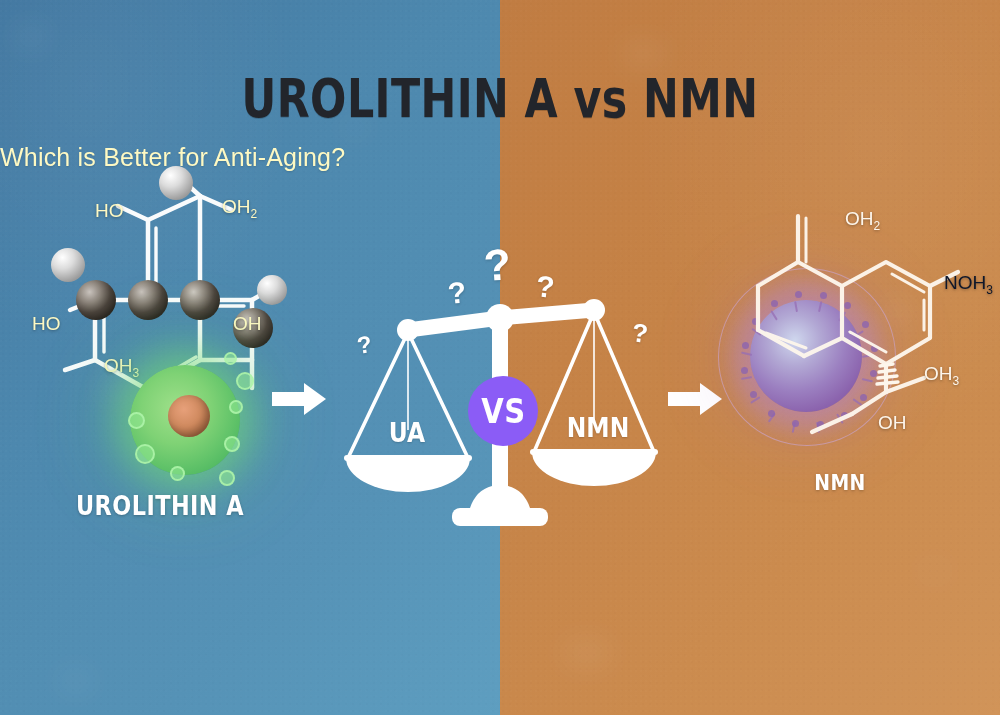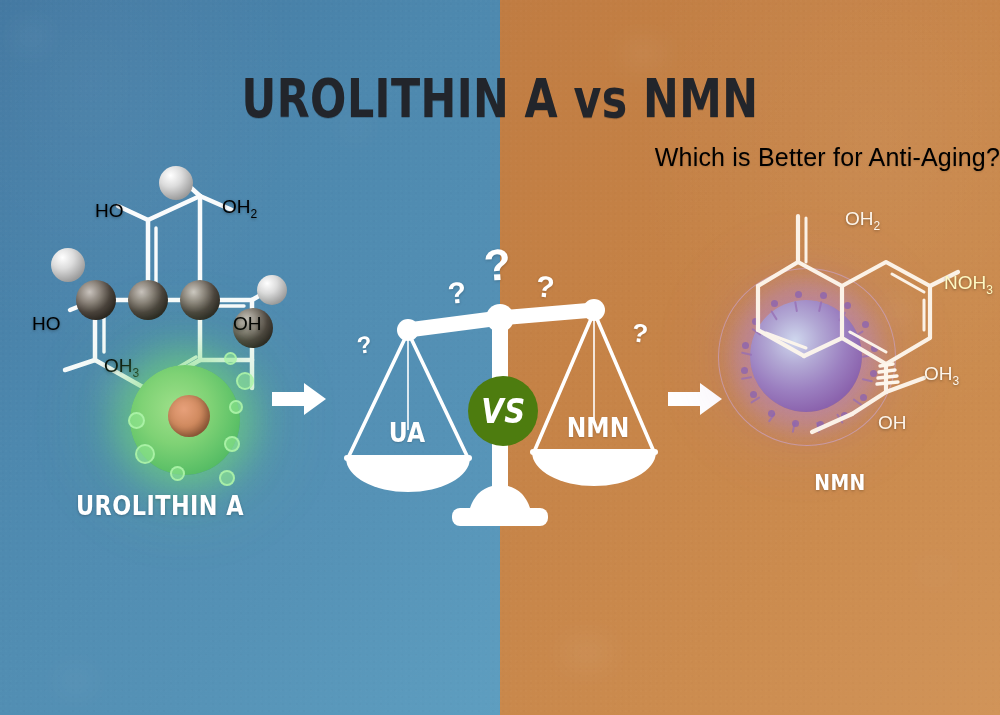--- a/index.html
+++ b/index.html
@@ -31,22 +31,22 @@
   
   #title{
     position:absolute;left:0;right:0;top:72px;text-align:center;
     font-size:54px;line-height:1;letter-spacing:.5px;font-weight:700;
     color:#22252b;
     font-family:"Liberation Sans Narrow","DejaVu Sans Condensed","Liberation Sans",sans-serif;
     transform:scaleX(.88);
     text-shadow:0 1px 0 rgba(0,0,0,.18);
   }
   #subtitle{
-    position:absolute;left:0;right:0;top:143px;text-align:right;
-    font-size:25px;color:#000000;font-weight:400;letter-spacing:.2px;
+    position:absolute;left:0;right:0;top:143px;text-align:left;
+    font-size:25px;color:#fef9c3;font-weight:400;letter-spacing:.2px;
     text-shadow:0 1px 2px rgba(0,0,0,.14);
   }
   #footer-wrap{position:absolute;left:50%;transform:translateX(-50%);top:572px;width:420px;text-align:center;}
   #footer-rule-top,#footer-rule-bottom{height:2px;background:rgba(255,255,255,.62);width:100%;}
   #footer-title{
     font-size:36px;font-weight:700;color:#ffffff;letter-spacing:.5px;
     font-family:"Liberation Sans Narrow","DejaVu Sans Condensed","Liberation Sans",sans-serif;
     transform:scaleX(.9);padding:7px 0 5px;line-height:1;
     text-shadow:0 1px 2px rgba(0,0,0,.16);
   }
@@ -55,21 +55,21 @@
   .cell-label{
     position:absolute;text-align:center;color:#fff;font-weight:700;
     font-family:"Liberation Sans Narrow","DejaVu Sans Condensed","Liberation Sans",sans-serif;
     letter-spacing:.5px;text-shadow:0 1px 3px rgba(0,0,0,.25);
   }
   #label-ua{left:30px;top:490px;width:260px;font-size:27px;transform:scaleX(.92);}
   #label-nmn{left:740px;top:470px;width:200px;font-size:22px;transform:scaleX(.95);}
 
   
   .mol-label{
-    position:absolute;color:#000000;font-size:19px;font-weight:400;
+    position:absolute;color:#fef9c3;font-size:19px;font-weight:400;
     text-shadow:0 1px 3px rgba(0,0,0,.35);white-space:nowrap;
     font-family:"Liberation Sans",sans-serif;
   }
   .mol-label sub{font-size:12px;}
   svg.overlay{position:absolute;top:0;left:0;width:1000px;height:715px;pointer-events:none;}
 
   
   #cell-ua{
     position:absolute;left:130px;top:365px;width:110px;height:110px;border-radius:50%;
     background:radial-gradient(circle at 42% 40%, #9fe08a 0%, #7fd275 38%, #63c46a 62%, #4fb862 80%, rgba(79,184,98,.35) 100%);
@@ -91,21 +91,21 @@
     position:absolute;left:718px;top:268px;width:176px;height:176px;border-radius:50%;
     border:1.5px solid rgba(205,175,230,.55);
     background:radial-gradient(circle, rgba(190,150,215,.30) 0%, rgba(190,150,215,.16) 55%, rgba(190,150,215,0) 72%);
   }
   .spike{position:absolute;background:rgba(150,110,180,.75);border-radius:2px;transform-origin:50% 100%;}
   .spike-dot{position:absolute;width:7px;height:7px;border-radius:50%;background:rgba(140,100,175,.8);}
 
   
   #vs-circle{
     position:absolute;left:468px;top:376px;width:70px;height:70px;border-radius:50%;
-    background:#4d7c0f;display:flex;align-items:center;justify-content:center;font-style:italic;
+    background:#8b5cf6;display:flex;align-items:center;justify-content:center;
   }
   #vs-text{color:#fff;font-size:34px;font-weight:700;letter-spacing:.5px;line-height:1;
     font-family:"Liberation Sans Narrow","DejaVu Sans Condensed","Liberation Sans",sans-serif;transform:scaleX(.95);}
   .pan-label{
     position:absolute;color:#fff;font-weight:700;text-align:center;
     font-family:"Liberation Sans Narrow","DejaVu Sans Condensed","Liberation Sans",sans-serif;
     text-shadow:0 1px 2px rgba(0,0,0,.18);
   }
   #pan-label-ua{left:372px;top:418px;width:70px;font-size:26px;}
   #pan-label-nmn{left:550px;top:413px;width:96px;font-size:26px;}
@@ -344,21 +344,21 @@
       <path d="M880 366 L893 364"></path>
       <path d="M879 372 L895 370"></path>
       <path d="M878 378 L897 376"></path>
       <path d="M877 384 L898 382"></path>
     </g>
   </svg>
 
   <div class="mol-label" style="left:845px;top:208px;color:#fdf6ec;">
     <span>OH</span><sub>2</sub>
   </div>
-  <div class="mol-label" style="left:944px;top:272px;color:#fef9c3;">
+  <div class="mol-label" style="left:944px;top:272px;color:#0f172a;">
     <span>NOH</span><sub>3</sub>
   </div>
   <div class="mol-label" style="left:924px;top:363px;color:#fdf6ec;">
     <span>OH</span><sub>3</sub>
   </div>
   <div class="mol-label" style="left:878px;top:412px;color:#fdf6ec;">
     <span>OH</span>
   </div>
 
   <div class="cell-label" id="label-nmn">NMN</div>

